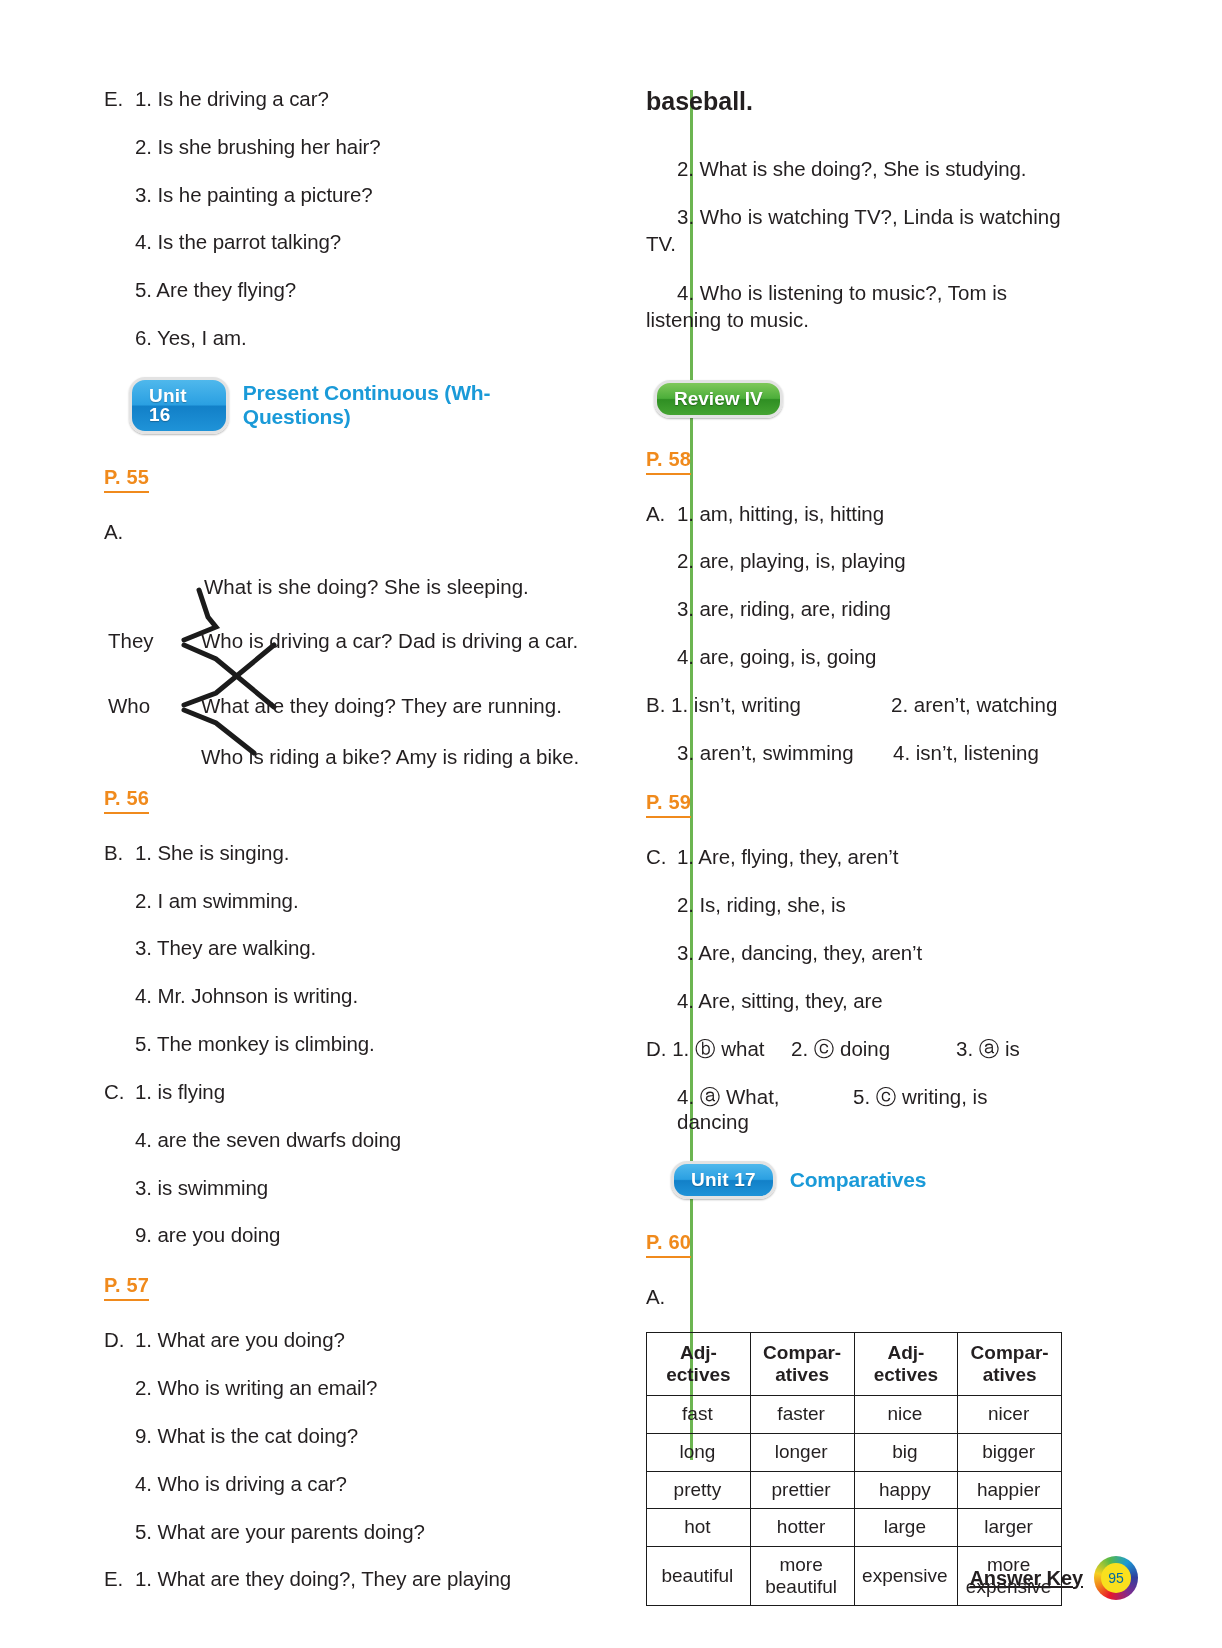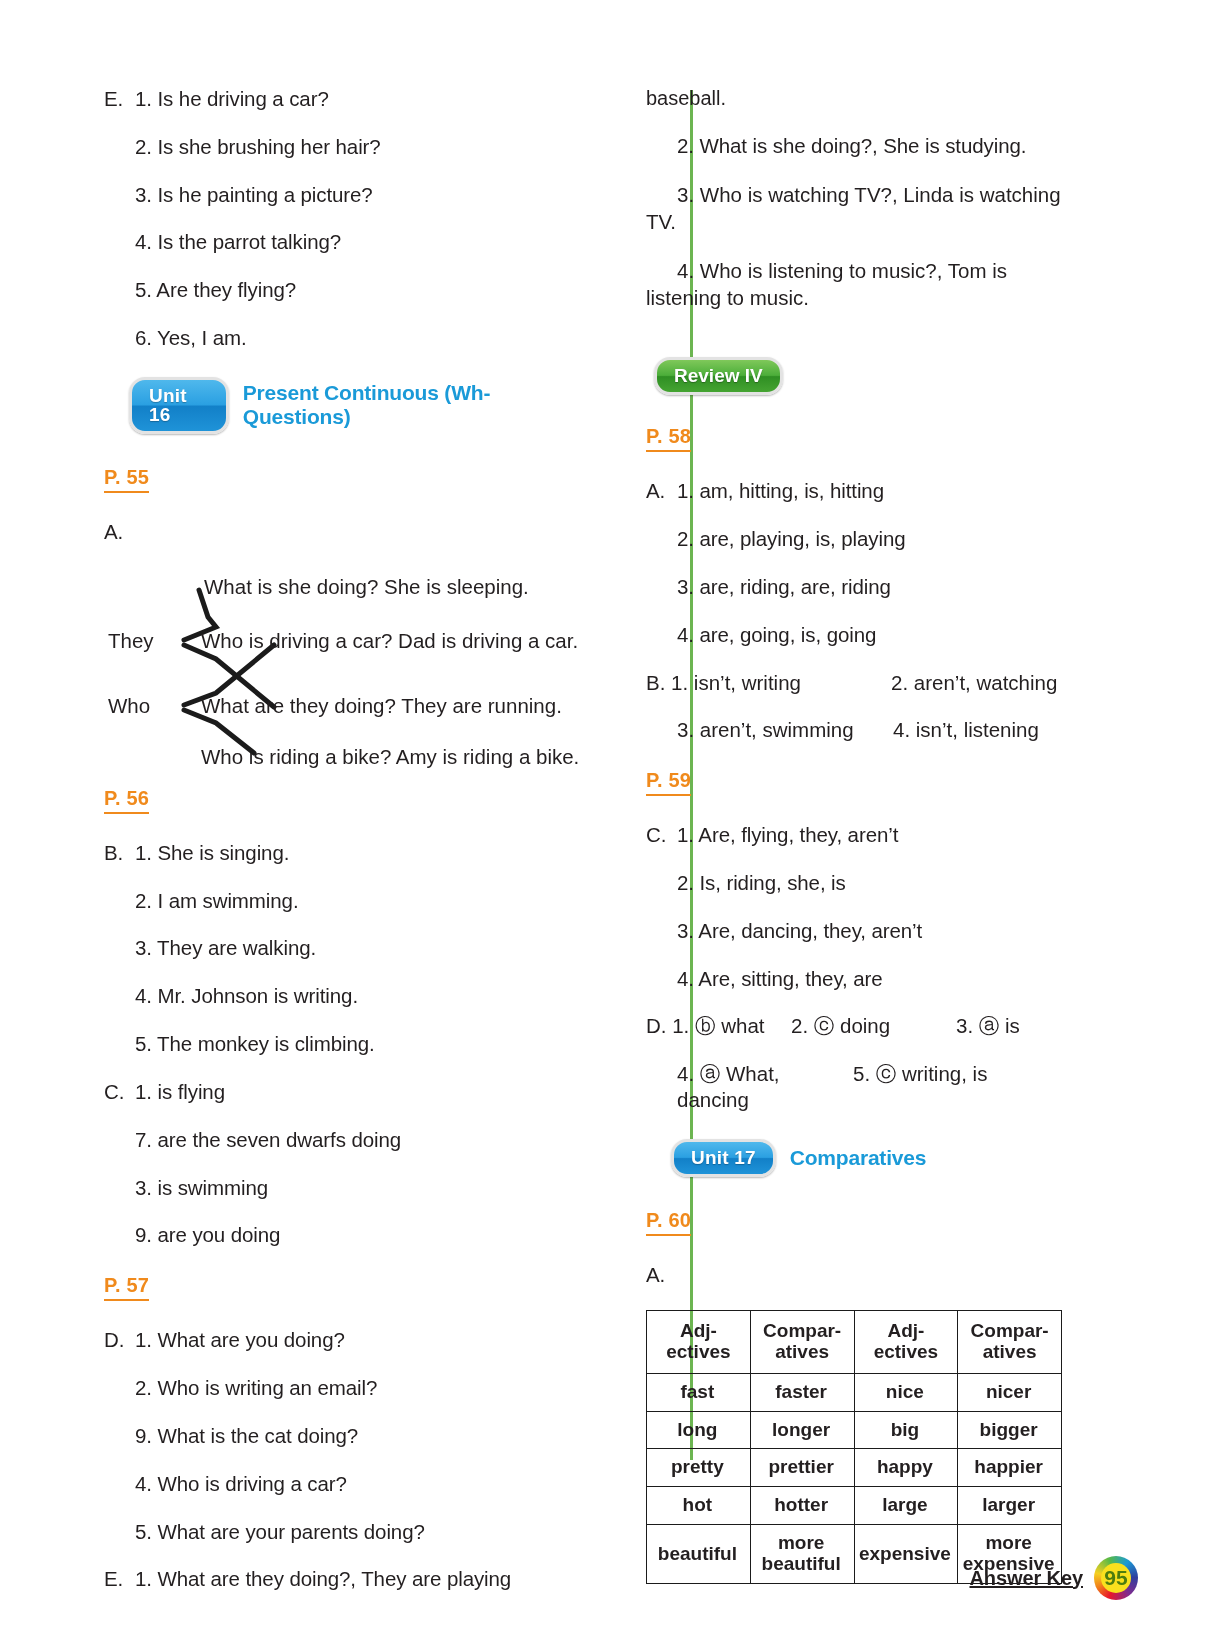--- a/index.html
+++ b/index.html
@@ -76,23 +76,24 @@
     display: flex;
     font-size: 20.5px;
     line-height: 1.26;
     margin-bottom: 22px;
   }
   .three-up .s1 { width: 145px; flex: 0 0 145px; }
   .three-up .s2 { width: 165px; flex: 0 0 165px; }
   .three-up .s3 { flex: 1; }
 
   .wrap-line {
-    font-size: 20px;
+    font-size: 25px;
     line-height: 1.26;
-    margin-bottom: 22px;
+    margin-bottom: 38px;
+    font-weight: bold;
   }
   .hang {
     font-size: 20.5px;
     line-height: 1.32;
     margin-bottom: 22px;
   }
   .hang .first { padding-left: 31px; }
 
   
   .pno {
@@ -178,21 +179,21 @@
     margin-top: 10px;
     width: 416px;
     table-layout: fixed;
   }
   table.cmp td, table.cmp th {
     border: 1.6px solid #1b1b1b;
     text-align: center;
     font-size: 19px;
     padding: 7px 2px 8px 0;
     line-height: 1.14;
-    font-weight: bold;
+    font-weight: normal;
   }
   table.cmp th {
     font-weight: bold;
     font-size: 19px;
     padding: 9px 2px 10px 2px;
   }
 
   
   .footer {
     position: absolute;
@@ -224,23 +225,23 @@
     justify-content: center;
   }
   .page-badge .inner {
     width: 30px;
     height: 30px;
     border-radius: 50%;
     background: #f9e01e;
     display: flex;
     align-items: center;
     justify-content: center;
-    font-weight: bold;
-    font-size: 21px;
-    color: #4d7c0f;
+    font-weight: normal;
+    font-size: 14px;
+    color: #0369a1;
   }
 </style>
 </head>
 <body>
 
 <div class="page">
 
   <div class="columns">
 
     <div class="col-divider"></div>
@@ -326,21 +327,21 @@
         <span class="ans-letter"></span>
         <span class="ans-body">5. The monkey is climbing.</span>
       </div>
 
       <div class="ans-row">
         <span class="ans-letter">C.</span>
         <span class="ans-body">1. is flying</span>
       </div>
       <div class="ans-row">
         <span class="ans-letter"></span>
-        <span class="ans-body">7. are the seven dwarfs doing</span>
+        <span class="ans-body">4. are the seven dwarfs doing</span>
       </div>
       <div class="ans-row">
         <span class="ans-letter"></span>
         <span class="ans-body">3. is swimming</span>
       </div>
       <div class="ans-row">
         <span class="ans-letter"></span>
         <span class="ans-body">9. are you doing</span>
       </div>
 

